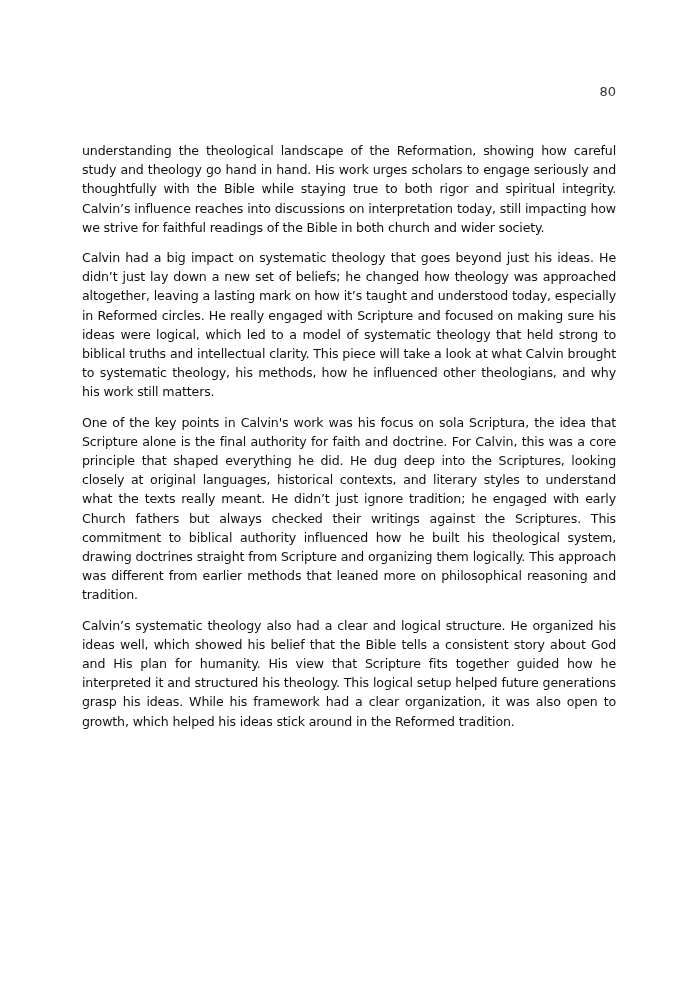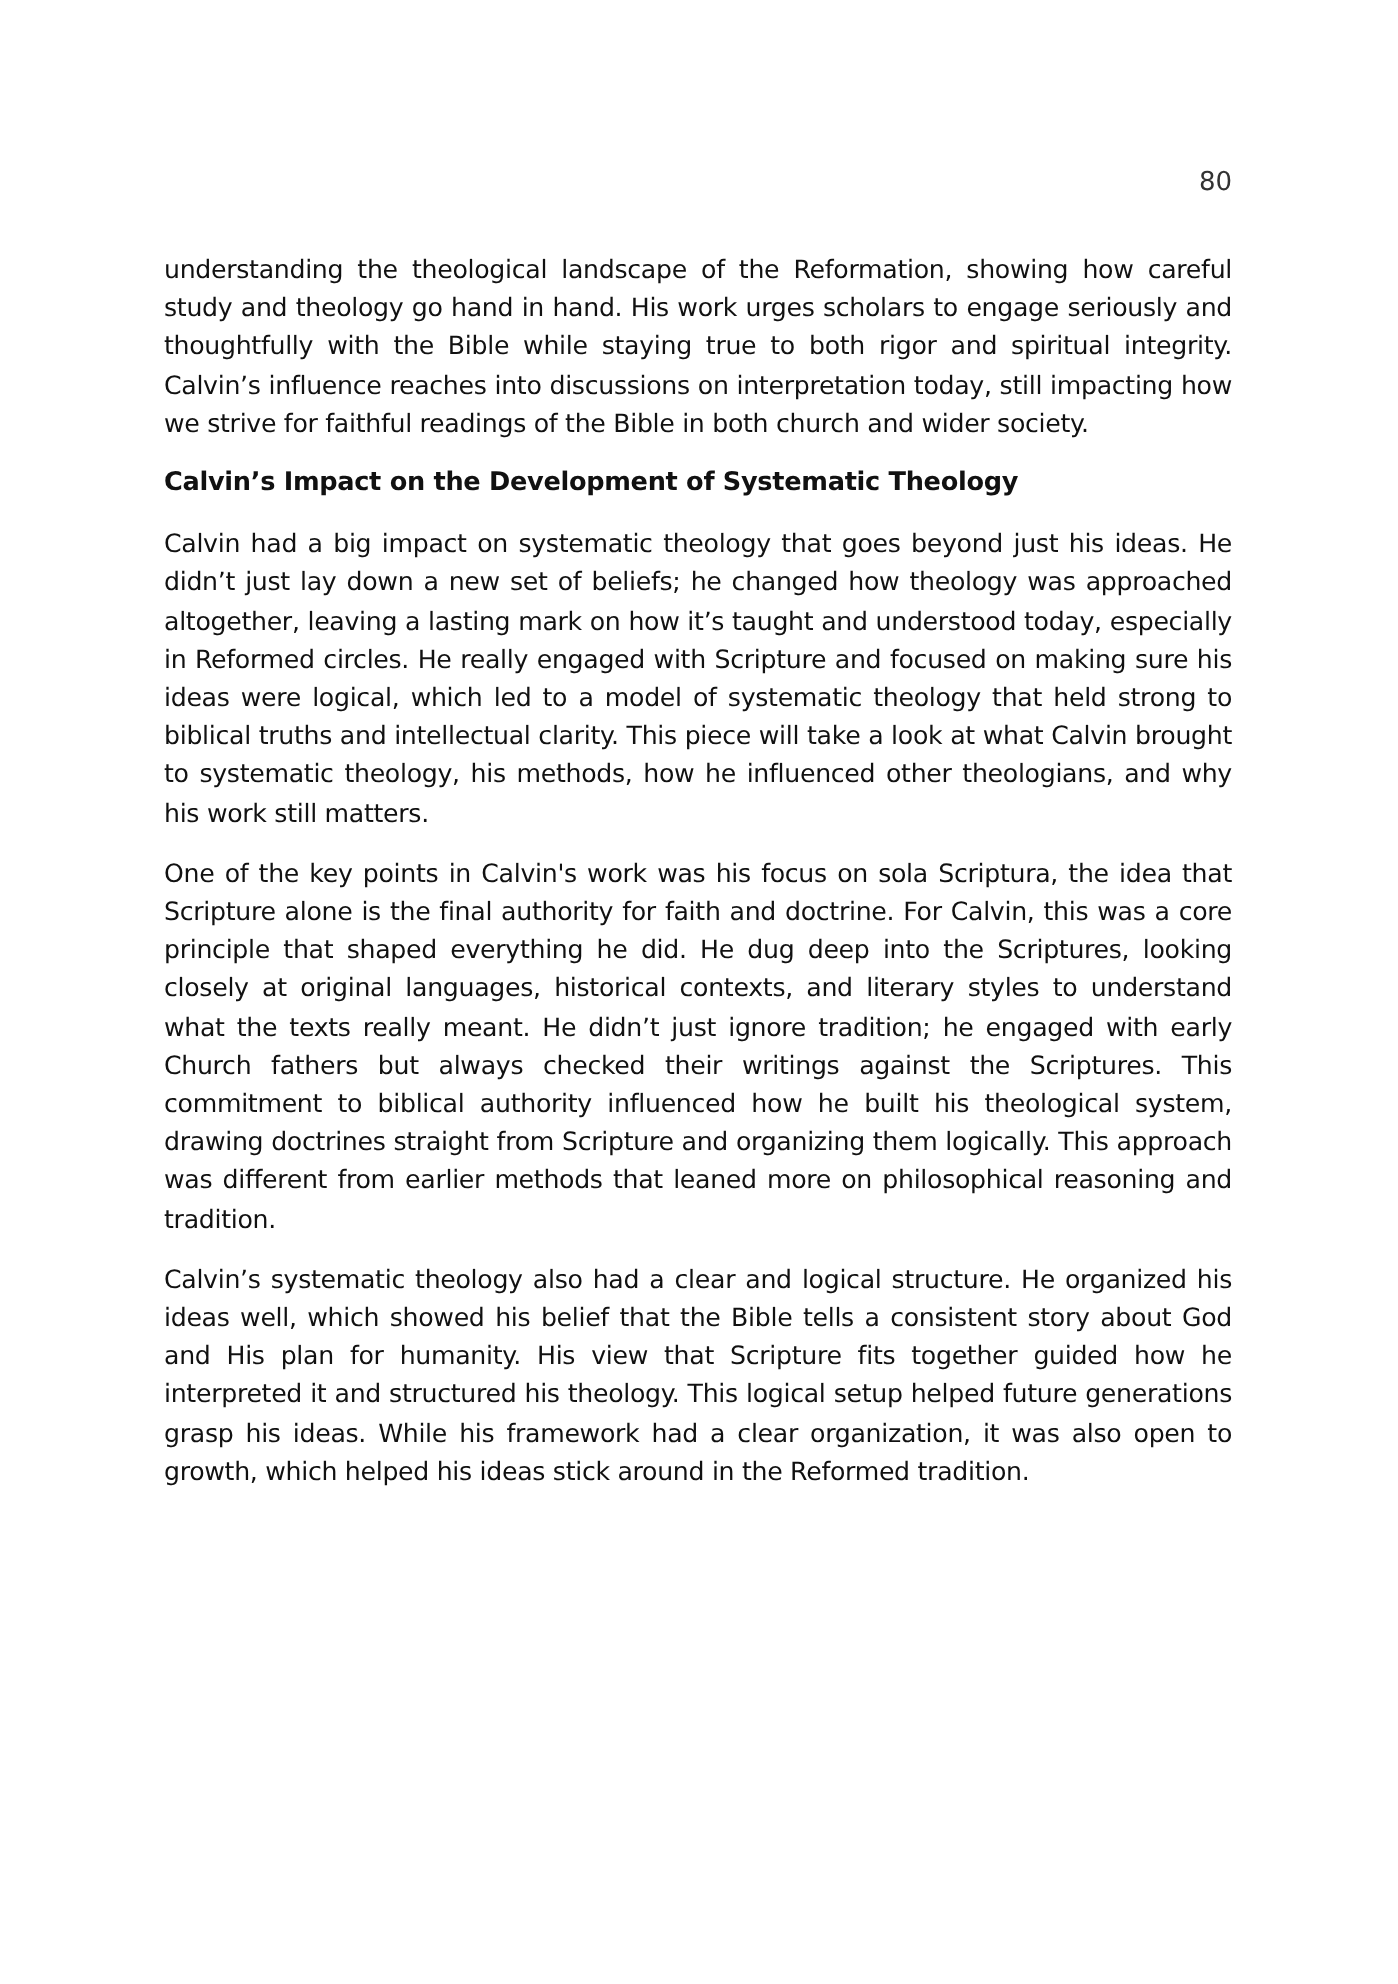--- a/index.html
+++ b/index.html
@@ -2,33 +2,32 @@
 <html><head>
 <meta charset="utf-8">
 <style>
   html, body { margin: 0; padding: 0; background: #ffffff; }
   body { width: 699px; height: 992px; position: relative; overflow: hidden; }
   .page-number {
     position: absolute; top: 84px; right: 83px;
     font-family: "DejaVu Sans", sans-serif; font-size: 13px; color: #333;
   }
   .content {
-    position: absolute; top: 125px; left: 82px; width: 534px;
+    position: absolute; top: 141px; left: 82px; width: 534px;
     font-family: "DejaVu Sans", sans-serif; font-size: 12.6px; color: #111;
     line-height: 19.2px; letter-spacing: -0.15px;
   }
   p { margin: 0 0 11px 0; text-align: justify; }
   h2 {
     font-size: 12.8px; font-weight: bold; margin: 0 0 11px 0; line-height: 19.2px;
   }
 </style>
 </head>
 <body>
 
 <div class="page-number">80</div>
 
 <div class="content">
   <p>understanding the theological landscape of the Reformation, showing how careful study and theology go hand in hand. His work urges scholars to engage seriously and thoughtfully with the Bible while staying true to both rigor and spiritual integrity. Calvin’s influence reaches into discussions on interpretation today, still impacting how we strive for faithful readings of the Bible in both church and wider society.</p>
-  <h2>Calvin’s Impact on the Development of Systematic Theology</h2>
   <p>Calvin had a big impact on systematic theology that goes beyond just his ideas. He didn’t just lay down a new set of beliefs; he changed how theology was approached altogether, leaving a lasting mark on how it’s taught and understood today, especially in Reformed circles. He really engaged with Scripture and focused on making sure his ideas were logical, which led to a model of systematic theology that held strong to biblical truths and intellectual clarity. This piece will take a look at what Calvin brought to systematic theology, his methods, how he influenced other theologians, and why his work still matters.</p>
   <p>One of the key points in Calvin's work was his focus on sola Scriptura, the idea that Scripture alone is the final authority for faith and doctrine. For Calvin, this was a core principle that shaped everything he did. He dug deep into the Scriptures, looking closely at original languages, historical contexts, and literary styles to understand what the texts really meant. He didn’t just ignore tradition; he engaged with early Church fathers but always checked their writings against the Scriptures. This commitment to biblical authority influenced how he built his theological system, drawing doctrines straight from Scripture and organizing them logically. This approach was different from earlier methods that leaned more on philosophical reasoning and tradition.</p>
   <p>Calvin’s systematic theology also had a clear and logical structure. He organized his ideas well, which showed his belief that the Bible tells a consistent story about God and His plan for humanity. His view that Scripture fits together guided how he interpreted it and structured his theology. This logical setup helped future generations grasp his ideas. While his framework had a clear organization, it was also open to growth, which helped his ideas stick around in the Reformed tradition.</p>
 </div>
 
 </body></html>

